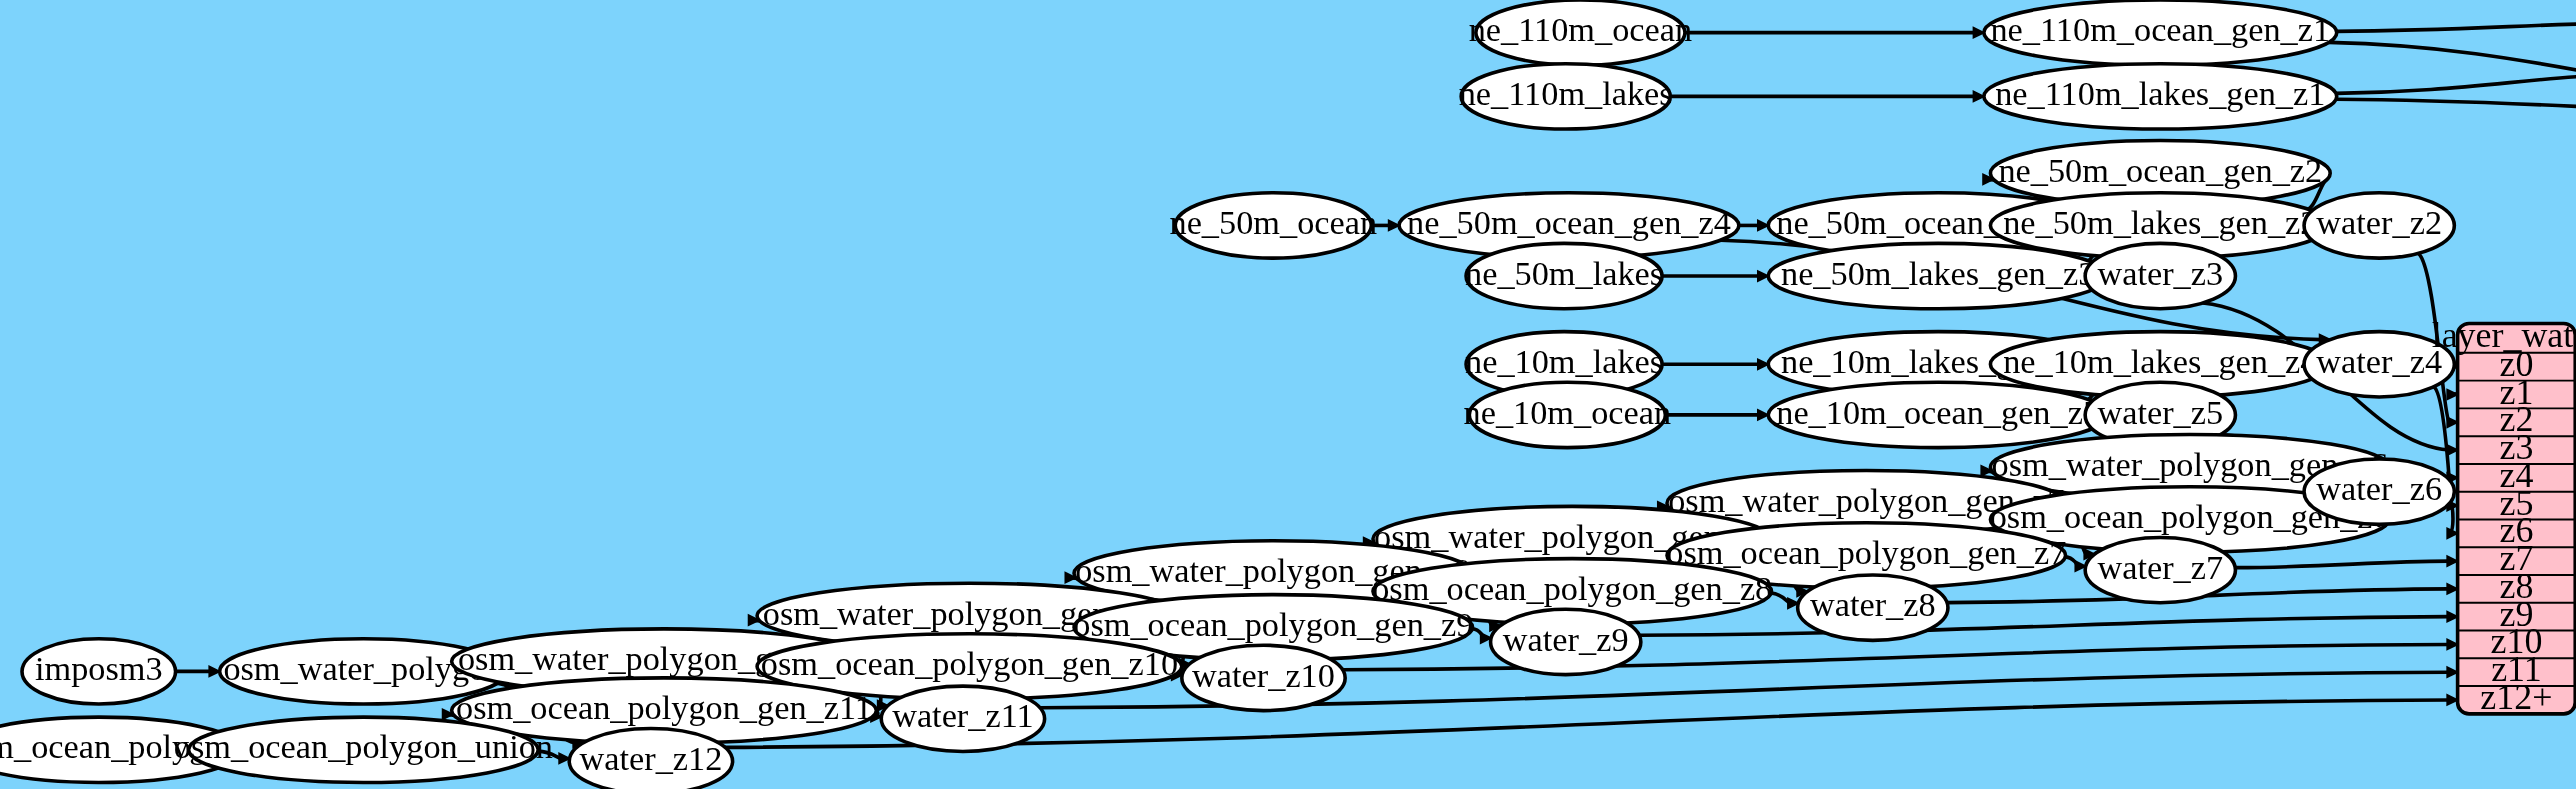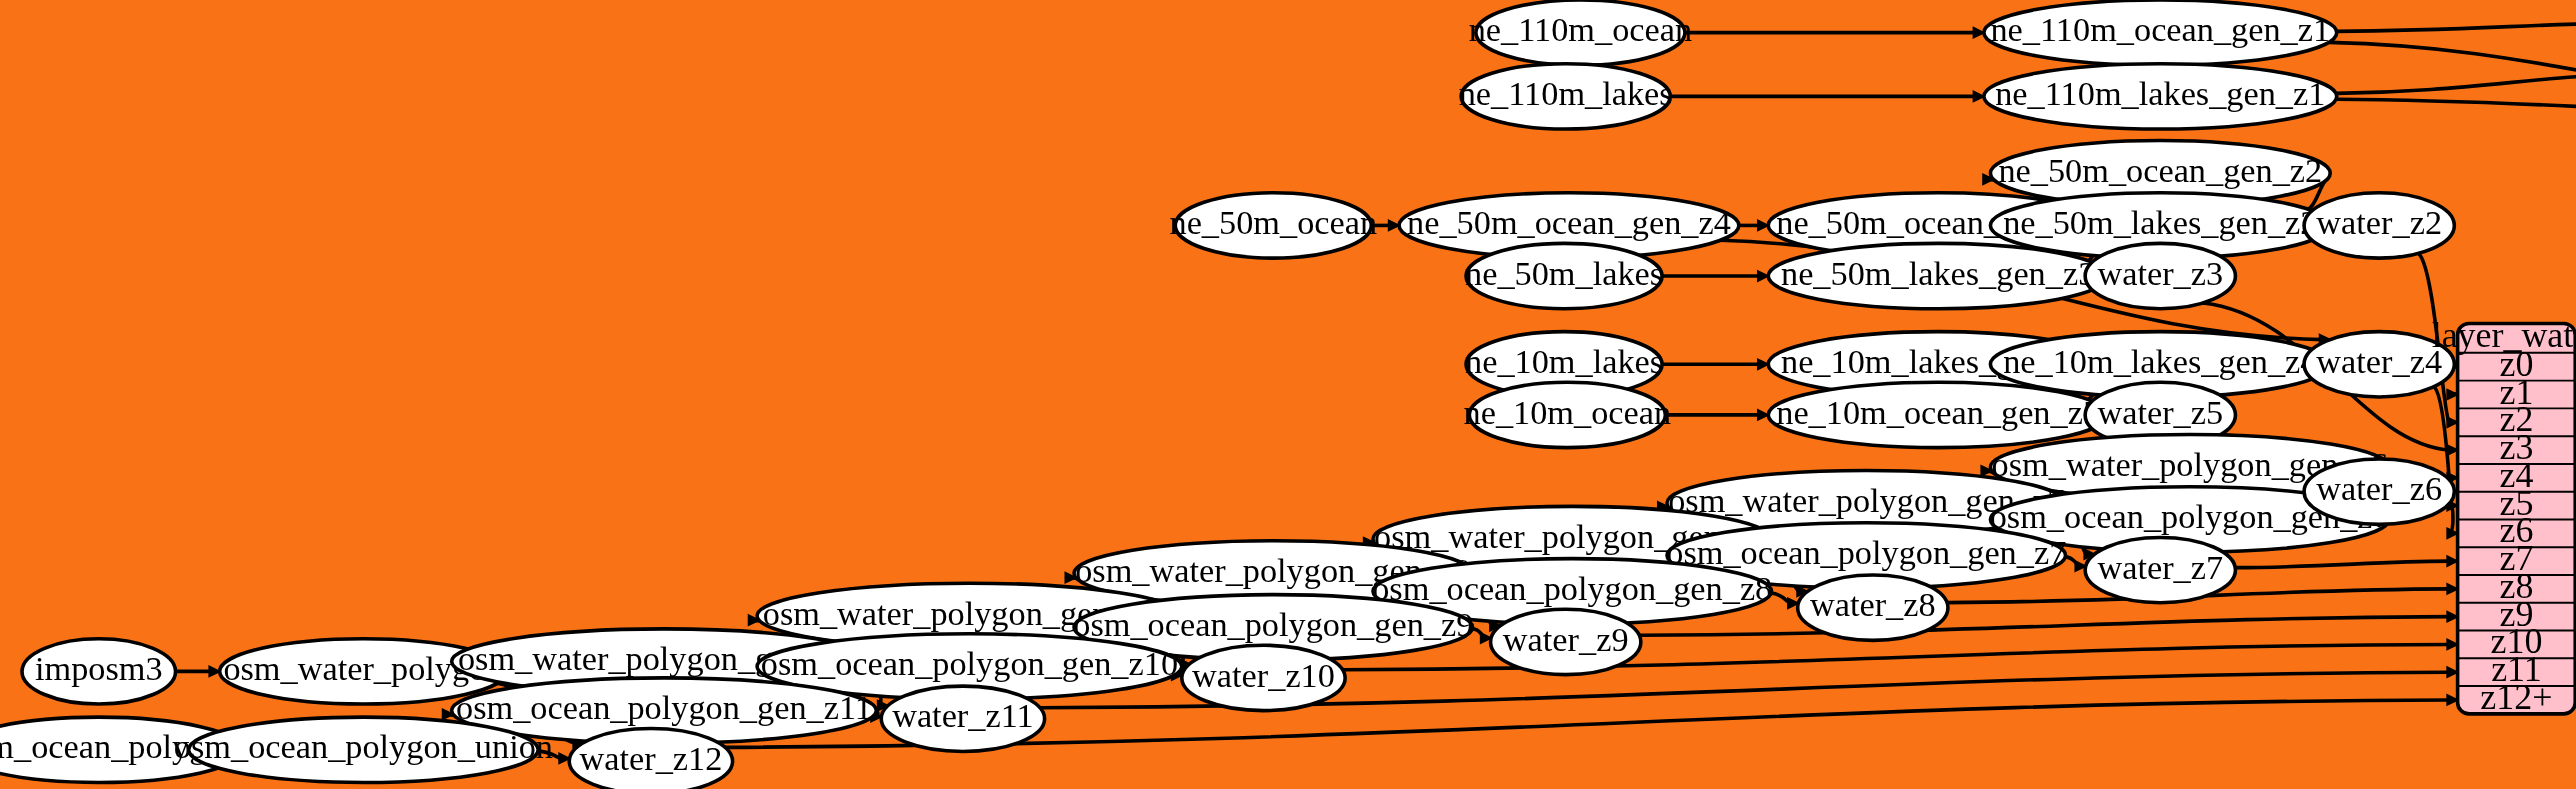--- a/index.html
+++ b/index.html
@@ -1,16 +1,16 @@
 <!DOCTYPE html>
 <html style="font-size:11.5px"><head>
 <meta charset="utf-8">
 <style>
   html,body{margin:0;padding:0;background:#ffffff;}
-  #stage{position:relative;width:2576px;height:789px;background:#f97316;
+  #stage{position:relative;width:2576px;height:789px;background:#7dd3fc;
          font-family:"Liberation Serif", serif;}
   svg{display:block;}
   .node-ellipse{fill:#ffffff;stroke:#000000;stroke-width:2.2;}
   .node-label{font-family:"Liberation Serif", serif;font-size:21px;fill:#000;
               text-anchor:middle;dominant-baseline:middle;}
   .edge-path{fill:none;stroke:#000000;stroke-width:2.2;}
   .arrow-head{fill:#000000;stroke:#000000;stroke-width:1;}
   .rec-box{fill:#ffc0cb;stroke:#000000;stroke-width:2.2;}
   .rec-label{font-family:"Liberation Serif", serif;font-size:22px;fill:#000;
              text-anchor:middle;dominant-baseline:middle;}

